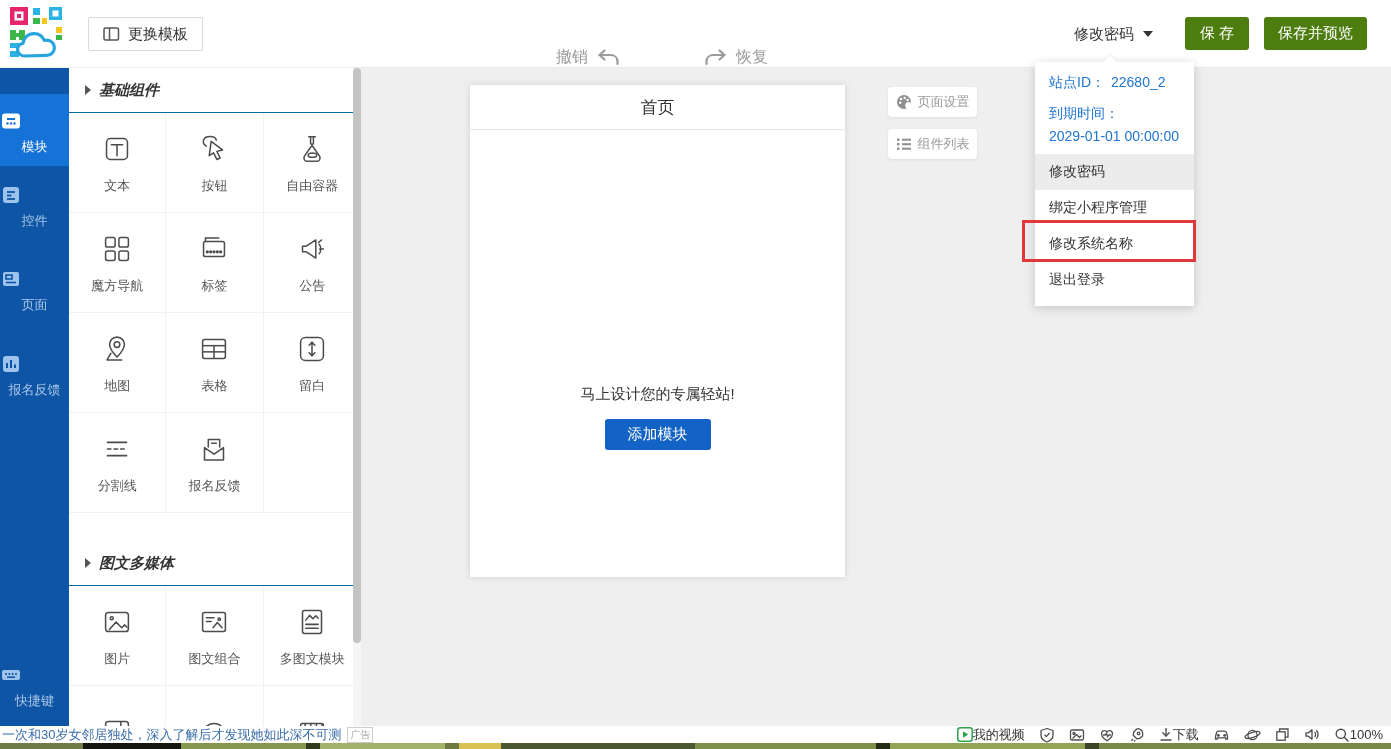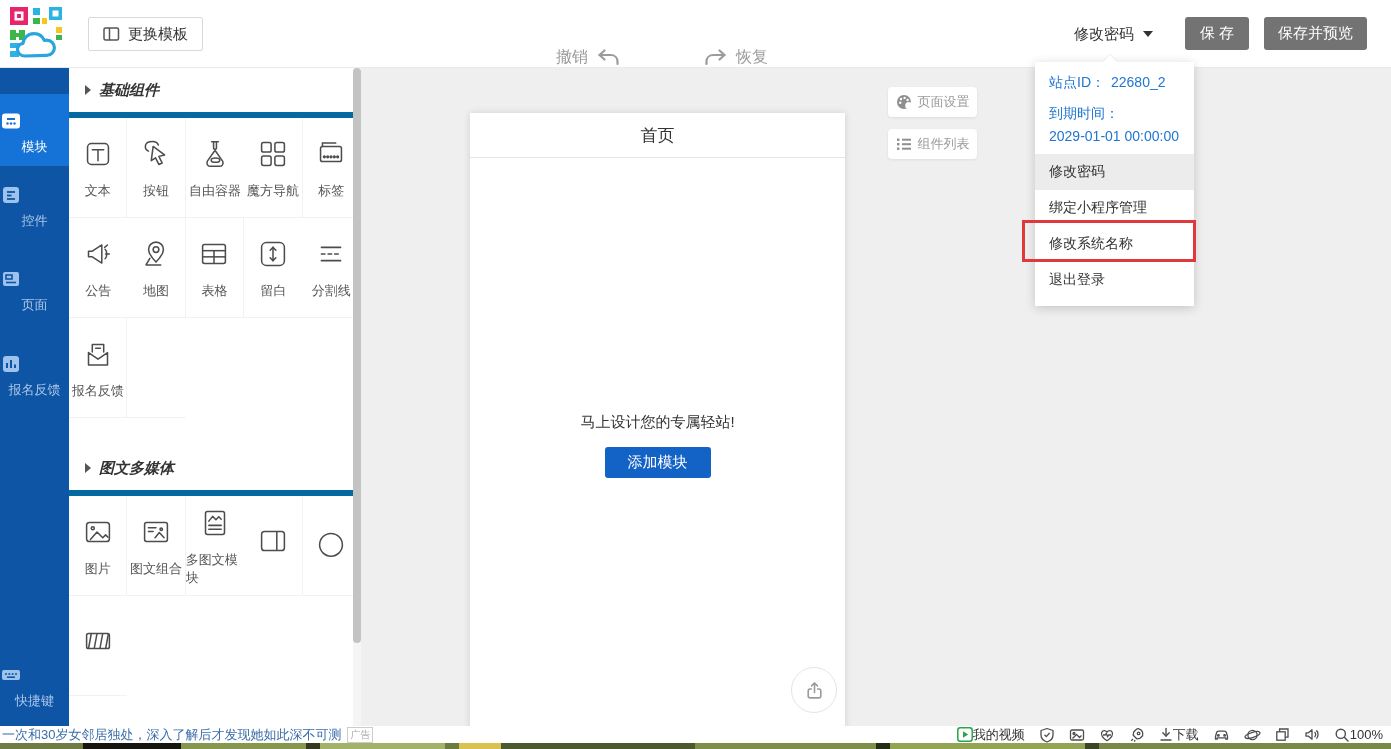--- a/index.html
+++ b/index.html
@@ -12,54 +12,54 @@
   #logo { position:absolute; left:8px; top:5px; width:56px; height:56px; }
   #btn-change-template { position:absolute; left:88px; top:17px; height:34px; padding:0 14px;
     border:1px solid #d9d9d9; border-radius:2px; background:#fff; display:flex; align-items:center;
     gap:8px; font-size:15px; color:#333; cursor:pointer; }
   #undo-redo { position:absolute; left:556px; top:0; height:68px; display:flex; align-items:flex-end; gap:84px; }
   .ur-group { display:flex; align-items:center; gap:8px; color:#9b9b9b; font-size:16px; cursor:pointer; }
   #ops-trigger { position:absolute; right:238px; top:0; height:68px; display:flex; align-items:center;
     gap:9px; font-size:15px; color:#333; cursor:pointer; }
   .caret-down { width:0; height:0; border-left:5px solid transparent; border-right:5px solid transparent;
     border-top:6px solid #333; }
-  .hbtn { position:absolute; top:17px; height:33px; border:none; border-radius:3px; background:#737373;
+  .hbtn { position:absolute; top:17px; height:33px; border:none; border-radius:3px; background:#4d7c0f;
     color:#fff; font-size:15px; cursor:pointer; font-family:inherit; }
   #btn-save { right:142px; width:64px; }
   #btn-save-preview { right:24px; width:103px; }
 
   
   #rail { position:absolute; left:0; top:68px; width:69px; height:658px; background:#0f55a5; z-index:4; }
   .rail-item { position:absolute; left:0; width:69px; text-align:center; cursor:pointer; padding-top:14px; }
   .rail-item .ric { display:block; margin:0 auto; }
   .rail-item .rlabel { display:block; margin-top:6px; font-size:13px; color:#a9c6e8; }
   .rail-item.active { background:#1573d8; height:72px; padding-top:16px; }
   .rail-item.active .rlabel { color:#fff; }
 
   
   #panel { position:absolute; left:69px; top:68px; width:292px; height:658px; background:#fff; overflow:hidden; z-index:3; }
   .sec-head { height:44px; display:flex; align-items:center; gap:8px; padding-left:16px;
     font-size:15px; font-weight:bold; color:#333;font-style:italic; }
   .sec-caret { width:0; height:0; border-top:5px solid transparent; border-bottom:5px solid transparent;
     border-left:6px solid #555; }
-  .cgrid { display:grid; grid-template-columns:1fr 1fr 1fr 1fr 1fr; border-top:6px solid #0369a1; }
+  .cgrid { display:grid; grid-template-columns:1fr 1fr 1fr; border-top:1px solid #0369a1; }
   .cell { height:100px; border-right:1px solid #f2f2f2; border-bottom:1px solid #f2f2f2;
     display:flex; flex-direction:column; align-items:center; justify-content:center; gap:9px;
     cursor:pointer; background:#fff; }
   .cgrid .cell:nth-child(3n) { border-right:none; }
   .clabel { font-size:13px; color:#565656; }
   #grid2 { margin-top:0; }
   #sec2 { margin-top:28px; }
   #panel-scroll-track { position:absolute; right:0; top:0; width:8px; height:658px; background:#f5f5f5; }
   #panel-scroll-thumb { position:absolute; right:0; top:0; width:8px; height:575px; background:#c3c3c3; border-radius:4px; }
 
   
   #canvas { position:absolute; left:361px; top:68px; width:1030px; height:658px; background:#efefef; overflow:hidden; }
-  #frame { position:absolute; left:109px; top:17px; width:375px; height:636px; background:#fff;
-    box-shadow:0 0 7px rgba(0,0,0,.13); overflow:hidden;margin-top:28px; }
+  #frame { position:absolute; left:109px; top:17px; width:375px; height:492px; background:#fff;
+    box-shadow:0 0 7px rgba(0,0,0,.13); overflow:hidden; }
   #frame-header { height:45px; border-bottom:1px solid #e6e6e6; display:flex; align-items:center;
     justify-content:center; font-size:17px; color:#333; }
   #empty-hint { position:absolute; left:0; top:300px; width:100%; text-align:center; font-size:15px; color:#333; }
   #btn-add-module { position:absolute; left:50%; top:334px; transform:translateX(-50%);
     padding:6px 23px; background:#1362c6; color:#fff; border:none; border-radius:3px; font-size:15px;
     cursor:pointer; font-family:inherit; }
   #share-btn { position:absolute; right:8px; top:554px; width:46px; height:46px; border-radius:50%;
     background:#fff; border:1px solid #e4e4e4; display:flex; align-items:center; justify-content:center;
     cursor:pointer; }
   #tabbar { position:absolute; left:0; top:615px; width:100%; height:45px; border-top:1px solid #ececec;

